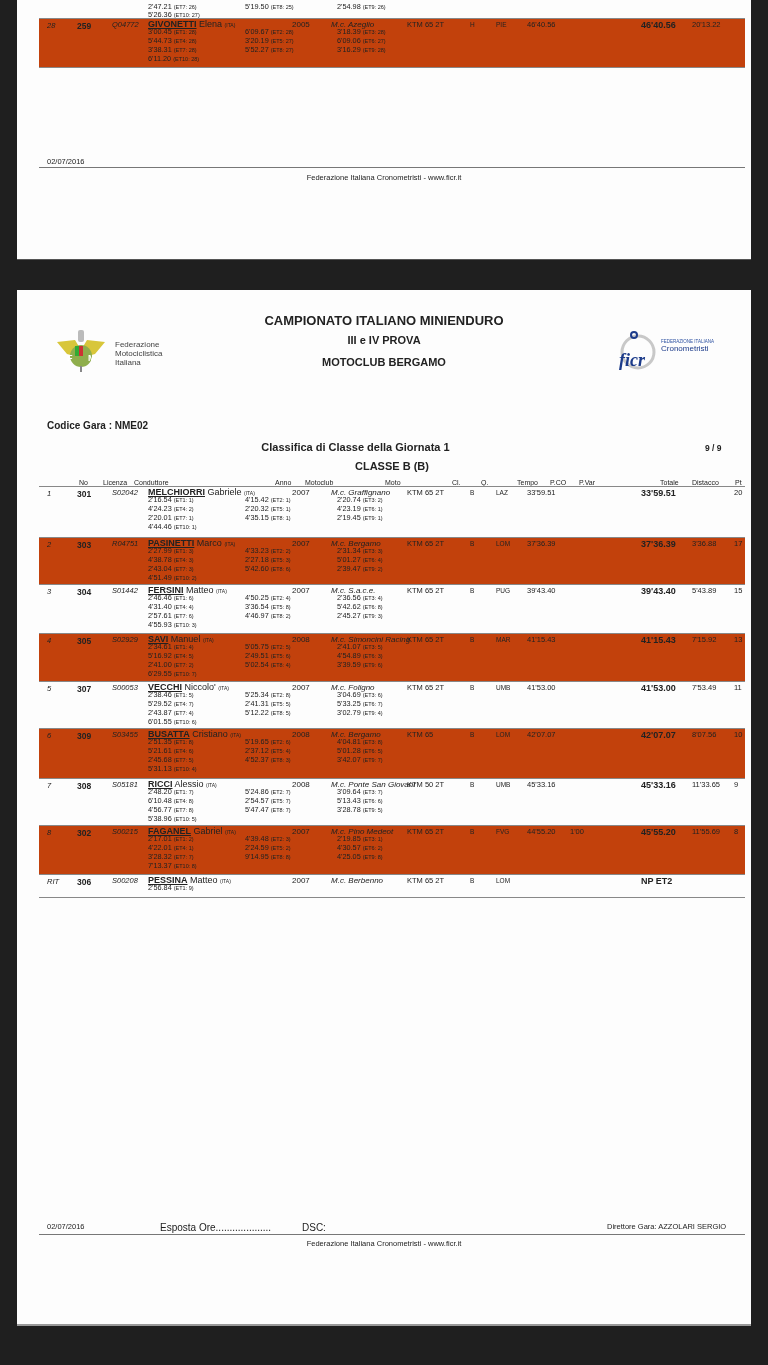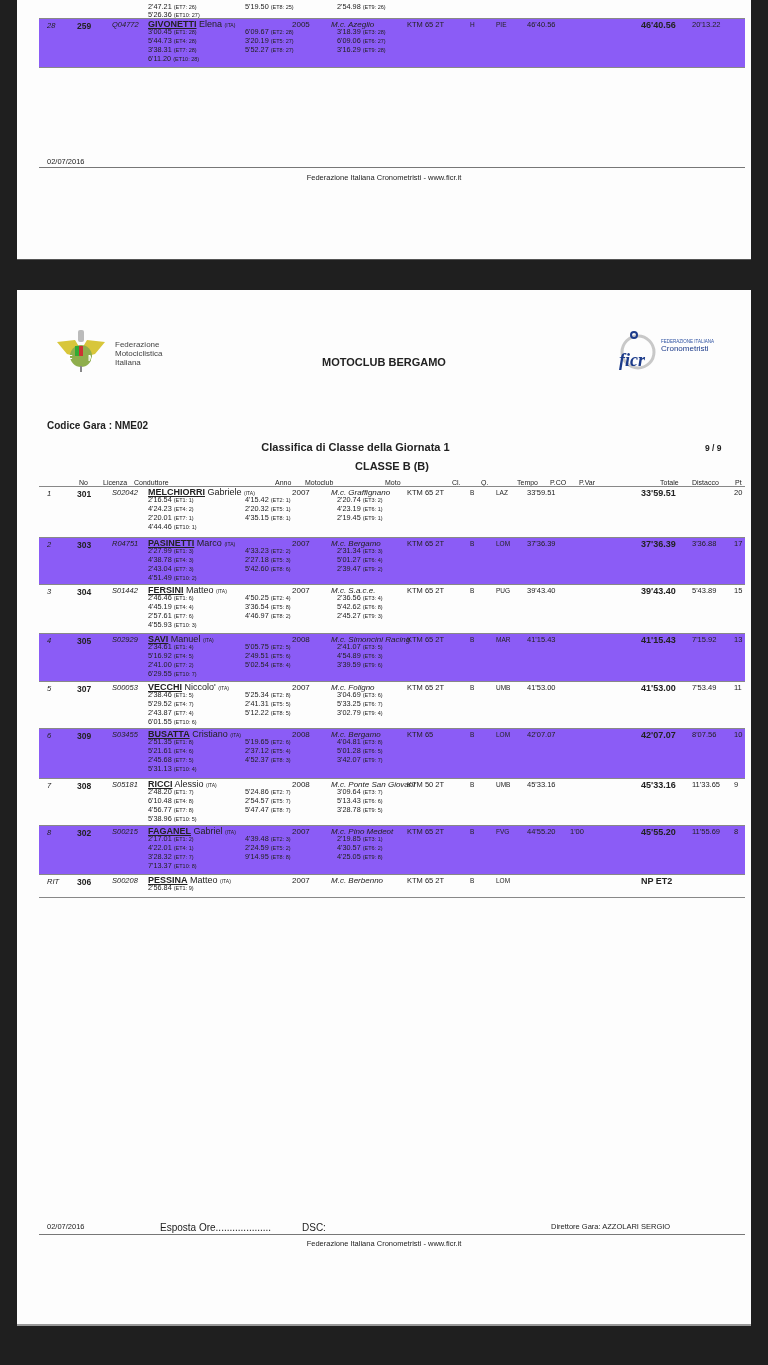--- a/index.html
+++ b/index.html
@@ -5,21 +5,21 @@
   * { box-sizing: border-box; margin: 0; padding: 0; }
   html, body { width: 768px; height: 1365px; background: #1f1f1f; overflow: hidden; }
   body { position: relative; font-family: "Liberation Sans", sans-serif; color: #222; }
 
   .page { position: absolute; left: 17px; width: 734px; background: #fdfdfd; }
   #page1 { top: 0; height: 260px; border-bottom: 1px solid #555; }
   #page2 { top: 290px; height: 1036px; border-bottom: 2px solid #999; }
 
   
   .row { position: absolute; left: 22px; width: 706px; font-size: 7.2px; line-height: 8px; }
-  .row.shade { background: #8b5cf6; text-align: right; }
+  .row.shade { background: #c2410c; text-align: right; }
   .row .hr-top { position: absolute; left: 0; right: 0; top: 0; height: 1px; background: #888; }
   .row .hr-bot { position: absolute; left: 0; right: 0; bottom: 0; height: 1px; background: #888; }
   .c { position: absolute; white-space: nowrap; }
   .pos { left: 8px; top: 4px; font-style: italic; font-size: 7.5px; }
   .num { left: 38px; top: 4px; font-weight: bold; font-size: 8.5px; }
   .lic { left: 73px; top: 3px; font-style: italic; font-size: 7.5px; }
   .name { left: 109px; top: 2px; font-size: 9px; }
   .name b { font-weight: bold; text-decoration: underline; }
   .name .nat { font-size: 5px; }
   .anno { left: 253px; top: 3px; font-size: 8px; }
@@ -93,20 +93,22 @@
       <text x="33" y="33" font-size="9" font-weight="bold" fill="#fff" font-family="Liberation Sans, sans-serif">M</text>
       <line x1="26" y1="38" x2="26" y2="44" stroke="#888" stroke-width="2"></line>
     </svg>
   </div>
   <div style="position:absolute;left:98px;top:50px;font-size:8px;line-height:9px;color:#444">
     <div>Federazione</div>
     <div>Motociclistica</div>
     <div>Italiana</div>
   </div>
 
+  <div style="position:absolute;left:0;width:734px;text-align:center;top:23px;font-size:13px;font-weight:bold">CAMPIONATO ITALIANO MINIENDURO</div>
+  <div style="position:absolute;left:0;width:734px;text-align:center;top:44px;font-size:11px;font-weight:bold">III e IV PROVA</div>
   <div style="position:absolute;left:0;width:734px;text-align:center;top:66px;font-size:11px;font-weight:bold">MOTOCLUB BERGAMO</div>
 
   <div style="position:absolute;left:600px;top:38px;width:100px;height:44px">
     <svg width="100" height="44" viewBox="0 0 100 44">
       <circle cx="21" cy="24" r="16" fill="none" stroke="#c8c8c8" stroke-width="3"></circle>
       <circle cx="17" cy="7" r="3" fill="none" stroke="#1c3b8a" stroke-width="2"></circle>
       <text x="2" y="38" font-size="18" font-style="italic" font-weight="bold" fill="#1c3b8a" font-family="Liberation Serif, serif">ficr</text>
       <text x="44" y="15" font-size="4.5" fill="#2a4fa0" font-family="Liberation Sans, sans-serif">FEDERAZIONE ITALIANA</text>
       <text x="44" y="23" font-size="8" fill="#1c3b8a" font-family="Liberation Sans, sans-serif">Cronometristi</text>
     </svg>
@@ -206,21 +208,21 @@
         <span class="c q">PUG</span>
         <span class="c tempo">39'43.40</span>
         <span class="c pco"></span>
         <span class="c tot">39'43.40</span>
         <span class="c dist">5'43.89</span>
         <span class="c pt">15</span>
         <div class="splits">
           <span class="split" style="left: 109px; top: 10px;"><span>2'46.46</span> <span class="et">(ET1: 6)</span></span>
           <span class="split" style="left: 206px; top: 10px;"><span>4'50.25</span> <span class="et">(ET2: 4)</span></span>
           <span class="split" style="left: 298px; top: 10px;"><span>2'36.56</span> <span class="et">(ET3: 4)</span></span>
-          <span class="split" style="left: 109px; top: 19px;"><span>4'45.19</span> <span class="et">(ET4: 4)</span></span>
+          <span class="split" style="left: 109px; top: 19px;"><span>4'31.40</span> <span class="et">(ET4: 4)</span></span>
           <span class="split" style="left: 206px; top: 19px;"><span>3'36.54</span> <span class="et">(ET5: 8)</span></span>
           <span class="split" style="left: 298px; top: 19px;"><span>5'42.62</span> <span class="et">(ET6: 8)</span></span>
           <span class="split" style="left: 109px; top: 28px;"><span>2'57.61</span> <span class="et">(ET7: 6)</span></span>
           <span class="split" style="left: 206px; top: 28px;"><span>4'46.97</span> <span class="et">(ET8: 2)</span></span>
           <span class="split" style="left: 298px; top: 28px;"><span>2'45.27</span> <span class="et">(ET9: 3)</span></span>
           <span class="split" style="left: 109px; top: 37px;"><span>4'55.93</span> <span class="et">(ET10: 3)</span></span>
         </div>
       </div>
       <div class="row shade" style="top: 343px; height: 48px;">
         <div class="hr-top"></div>
@@ -386,16 +388,16 @@
         <span class="c pt"></span>
         <div class="splits">
           <span class="split" style="left: 109px; top: 10px;"><span>2'56.84</span> <span class="et">(ET1: 9)</span></span>
         </div>
       </div>
     </div>
 
   <span style="position:absolute;left:30px;top:932px;font-size:7.5px">02/07/2016</span>
   <span style="position:absolute;left:143px;top:932px;font-size:10px">Esposta Ore....................</span>
   <span style="position:absolute;left:285px;top:932px;font-size:10px">DSC:</span>
-  <span style="position:absolute;left:534px;top:932px;font-size:7.5px">Direttore Gara: AZZOLARI SERGIO</span>
+  <span style="position:absolute;left:590px;top:932px;font-size:7.5px">Direttore Gara: AZZOLARI SERGIO</span>
   <div style="position:absolute;left:22px;width:706px;top:944px;height:1px;background:#777"></div>
   <span style="position:absolute;left:0;width:734px;text-align:center;top:949px;font-size:7.5px">Federazione Italiana Cronometristi - www.ficr.it</span>
 </div>
 
 </body></html>

